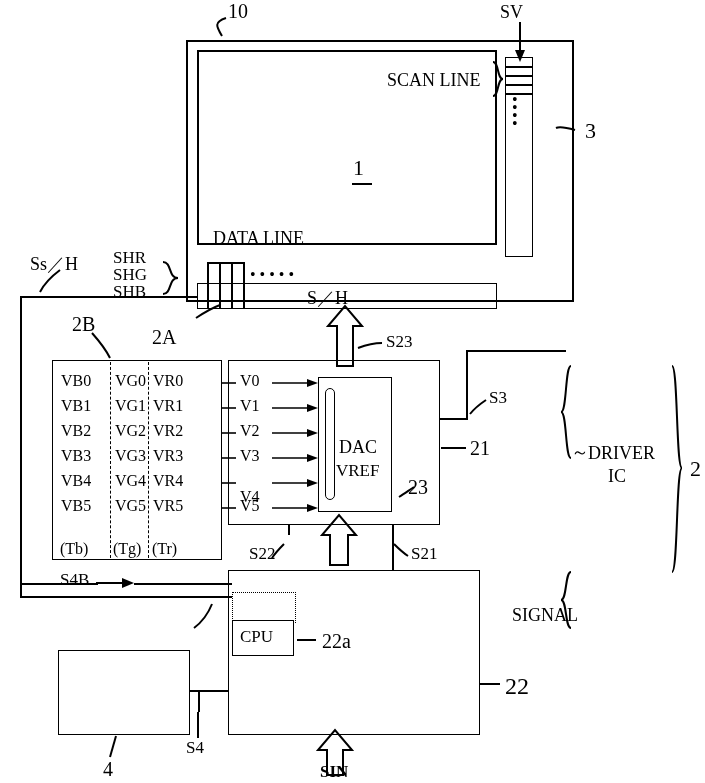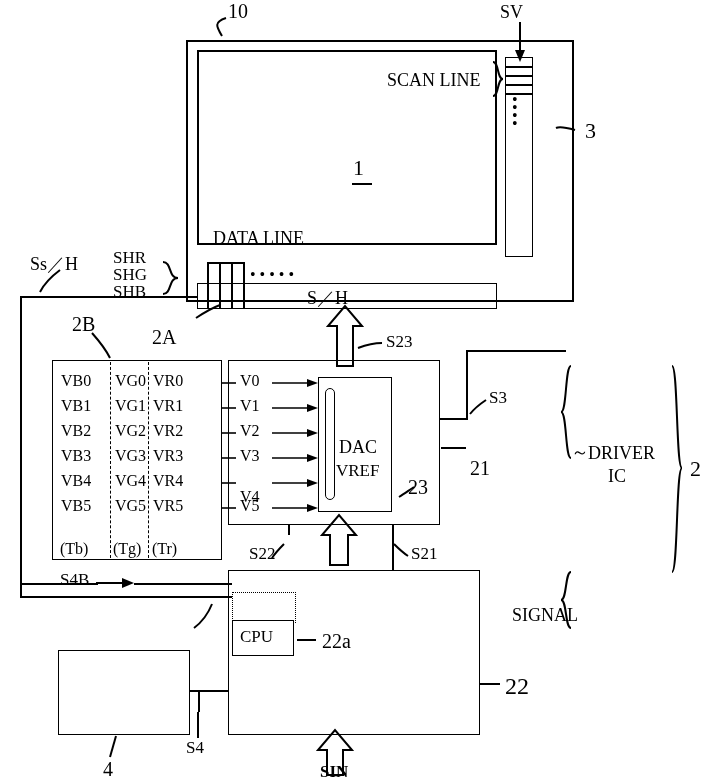--- a/index.html
+++ b/index.html
@@ -150,21 +150,21 @@
 
   <div class="box thin" style="left:228px;top:360px;width:212px;height:165px;"></div>
 
   <div class="box thin" style="left:318px;top:377px;width:74px;height:135px;"></div>
 
   <div class="box thin" style="left:325px;top:388px;width:10px;height:112px;border-radius:5px;"></div>
 
   <div class="lbl" style="left:339px;top:437px;font-size:18px;">DAC</div>
   <div class="lbl" style="left:336px;top:461px;font-size:17px;">VREF</div>
   <div class="lbl" style="left:408px;top:476px;font-size:20px;">23</div>
-  <div class="lbl" style="left:470px;top:437px;font-size:20px;margin-top:20px;">21</div>
+  <div class="lbl" style="left:470px;top:437px;font-size:20px;">21</div>
 
   <div class="lbl" style="left:240px;top:372px;font-size:16px;">V0</div>
   <div class="lbl" style="left:240px;top:397px;font-size:16px;text-align:center;">V1</div>
   <div class="lbl" style="left:240px;top:422px;font-size:16px;text-align:center;">V2</div>
   <div class="lbl" style="left:240px;top:447px;font-size:16px;">V3</div>
   <div class="lbl" style="left:240px;top:472px;font-size:16px;margin-top:16px;">V4</div>
   <div class="lbl" style="left:240px;top:497px;font-size:16px;">V5</div>
 
   <svg width="705" height="783">
     <g stroke="#000" stroke-width="1.6" fill="none">

